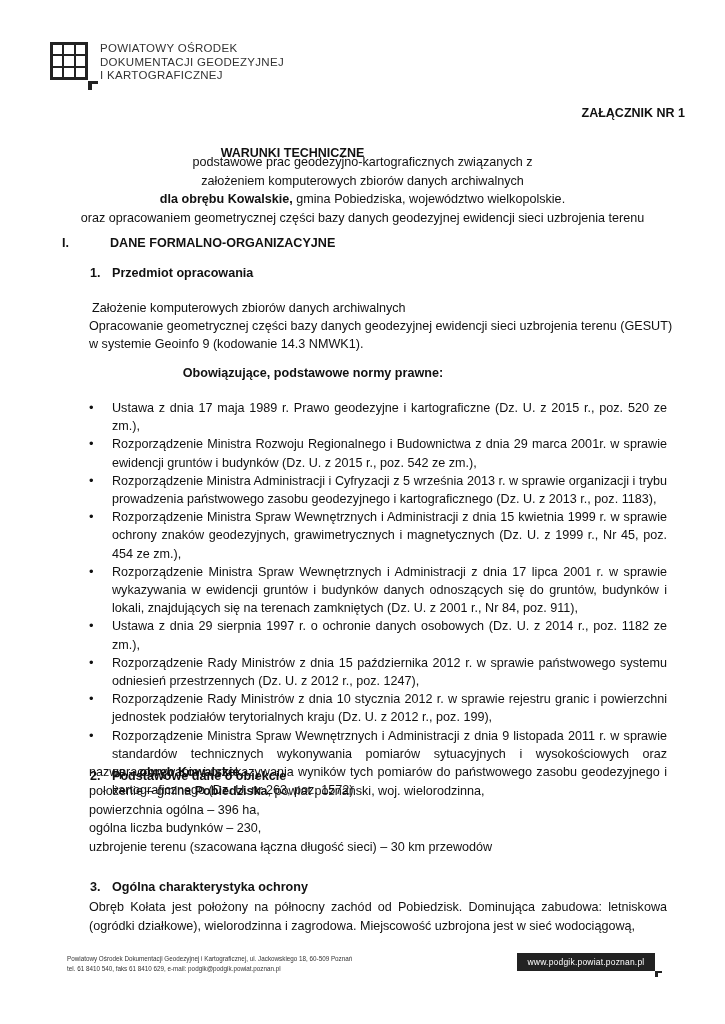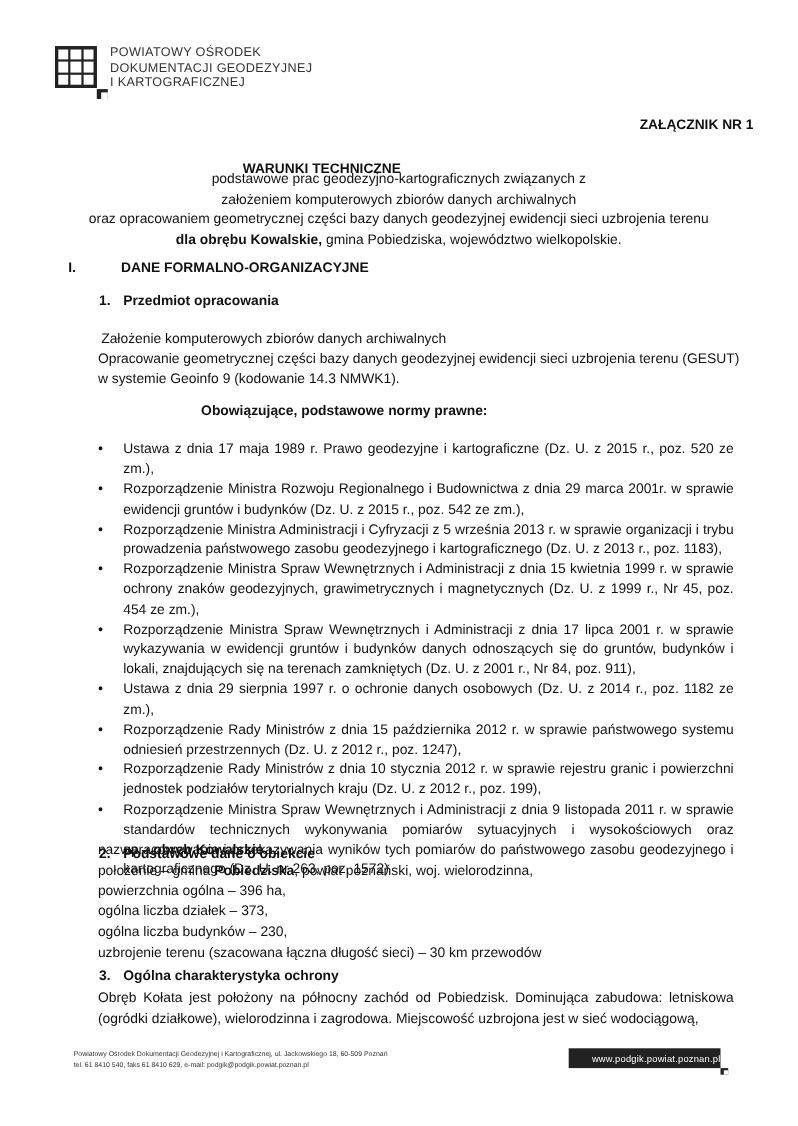--- a/index.html
+++ b/index.html
@@ -32,21 +32,21 @@
 
   .sub2 { left: 90px; top: 745px; font-weight: bold; margin-top: 24px; }
   .sub2 .num { display: inline-block; width: 22px; }
   .facts { position: absolute; left: 89px; top: 763px; line-height: 18.8px; }
 
   .sub3 { left: 90px; top: 880px; font-weight: bold; }
   .sub3 .num { display: inline-block; width: 22px; }
   .para3 { position: absolute; left: 89px; top: 898px; width: 578px; line-height: 18.5px; text-align: justify; }
 
   .footer-text { left: 67px; top: 954px; font-size: 6.3px; line-height: 10px; color: #333; }
-  .footer-badge { position: absolute; left: 517px; top: 953px; width: 138px; height: 18px; background: #222; color: #fff; font-size: 8.5px; text-align: right; line-height: 18px; letter-spacing: 0.2px; }
+  .footer-badge { position: absolute; left: 517px; top: 953px; width: 138px; height: 18px; background: #222; color: #fff; font-size: 8.5px; text-align: center; line-height: 18px; letter-spacing: 0.2px; }
   .footer-corner { position: absolute; left: 655px; top: 971px; width: 7px; height: 6px; background: #222; }
   .footer-corner::after { content: ""; position: absolute; left: 3px; top: 2px; width: 4px; height: 4px; background: #fff; }
 </style>
 </head>
 <body>
 
 <div class="logo">
   <div class="logo-grid">
     <span></span>
       <span></span>
@@ -65,22 +65,22 @@
     <div>I KARTOGRAFICZNEJ</div>
   </div>
 </div>
 
 <div class="abs attach">ZAŁĄCZNIK NR 1</div>
 <div class="abs title">WARUNKI TECHNICZNE</div>
 
 <div class="abs intro">
   <div>podstawowe prac geodezyjno-kartograficznych związanych z</div>
   <div>założeniem komputerowych zbiorów danych archiwalnych</div>
+  <div><b>dla obrębu Kowalskie,</b><span> gmina Pobiedziska, województwo wielkopolskie.</span></div>
   <div>oraz opracowaniem geometrycznej części bazy danych geodezyjnej ewidencji sieci uzbrojenia terenu</div>
-  <div><b>dla obrębu Kowalskie,</b><span> gmina Pobiedziska, województwo wielkopolskie.</span></div>
 </div>
 
 <div class="abs sec1">
   <span class="num">I.</span><span>DANE FORMALNO-ORGANIZACYJNE</span>
 </div>
 
 <div class="abs sub1">
   <span class="num">1.</span><span>Przedmiot opracowania</span>
 </div>
 
@@ -105,21 +105,20 @@
 </ul>
 
 <div class="abs sub2">
   <span class="num">2.</span><span>Podstawowe dane o obiekcie</span>
 </div>
 
 <div class="facts">
   <div><span>nazwa – </span><b>obręb Kowalskie</b></div>
   <div><span>położenie – gmina </span><b>Pobiedziska</b><span>, powiat poznański, woj. wielorodzinna,</span></div>
   <div>powierzchnia ogólna –  396 ha,</div>
-  <div>ogólna liczba działek – 373,</div>
   <div>ogólna liczba budynków – 230,</div>
   <div>uzbrojenie terenu (szacowana łączna długość sieci) – 30 km przewodów</div>
 </div>
 
 <div class="abs sub3">
   <span class="num">3.</span><span>Ogólna charakterystyka ochrony</span>
 </div>
 
 <div class="para3">Obręb Kołata jest położony na północny zachód od Pobiedzisk. Dominująca zabudowa: letniskowa (ogródki działkowe), wielorodzinna i zagrodowa. Miejscowość uzbrojona jest w sieć wodociągową,</div>
 

